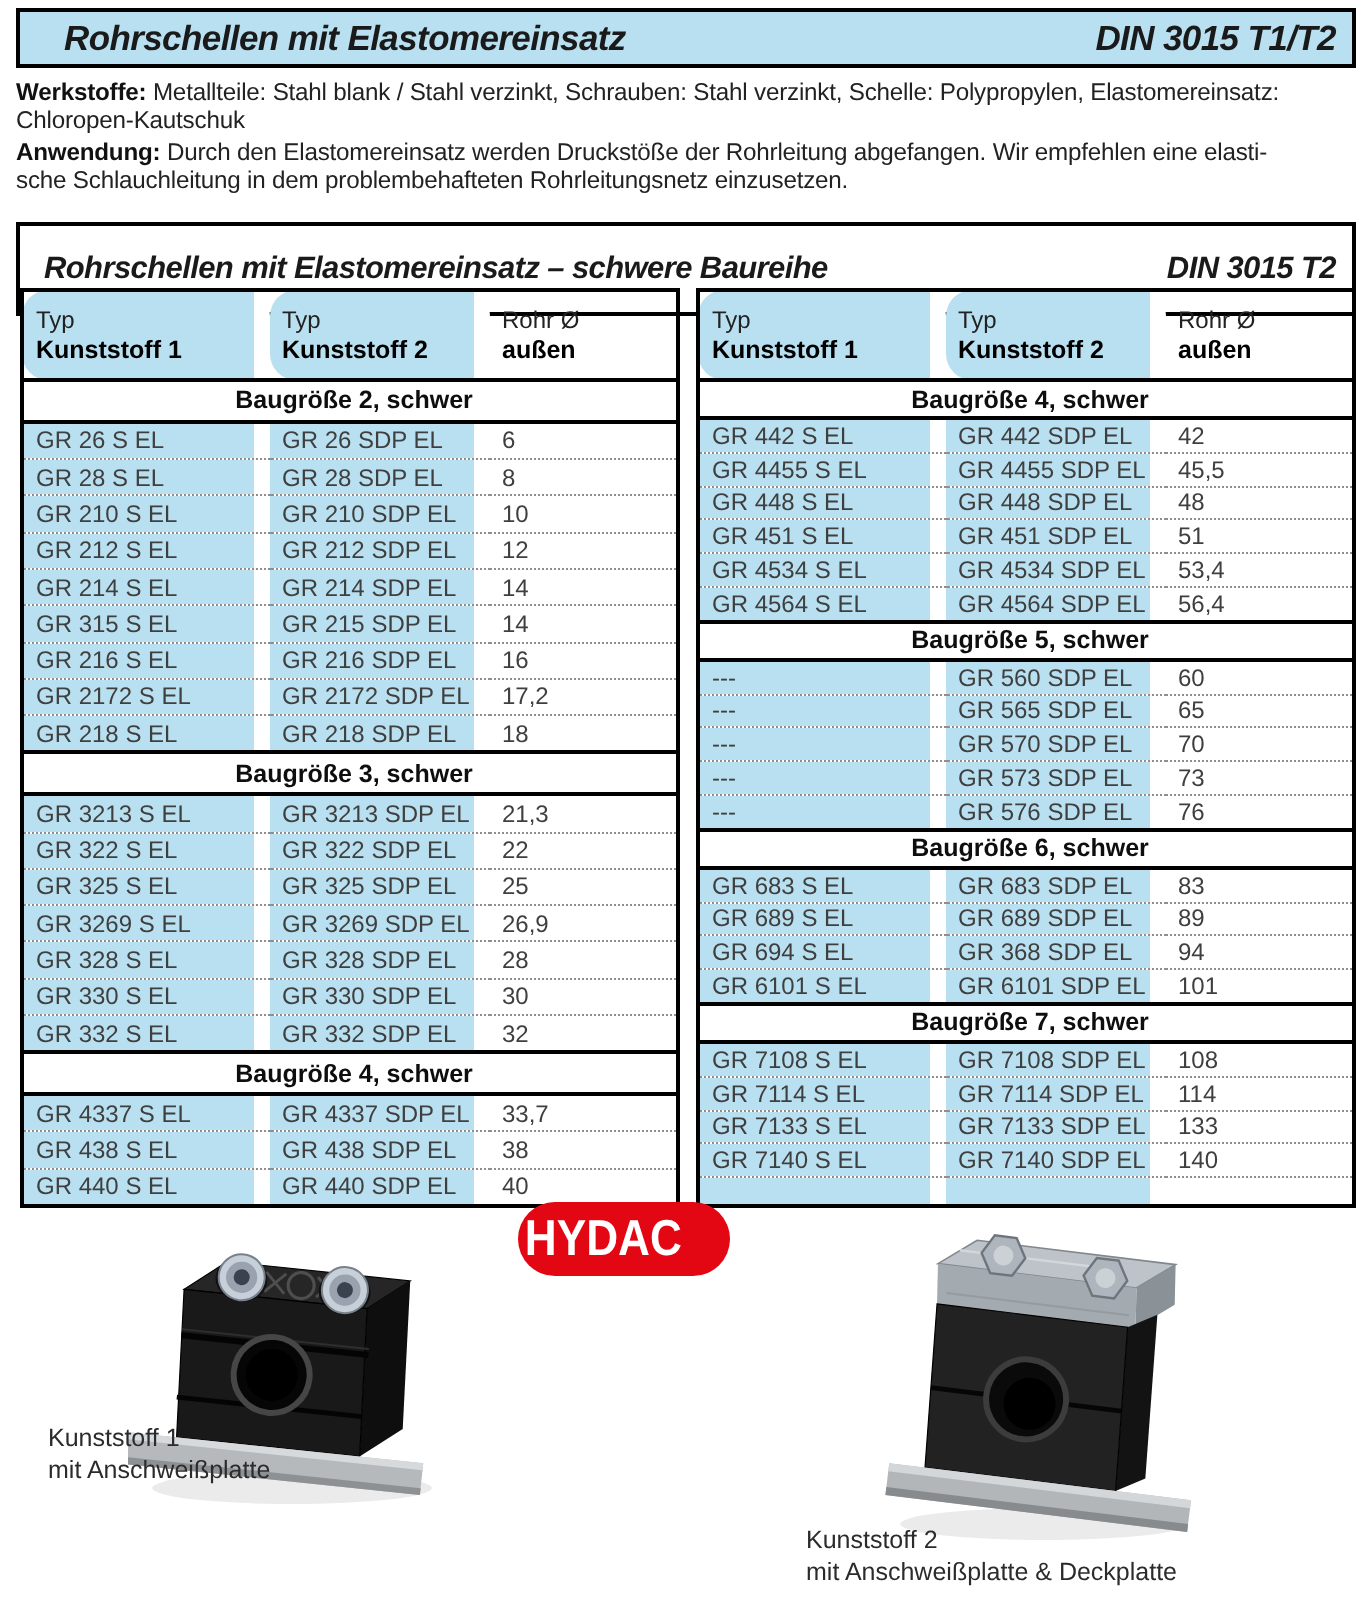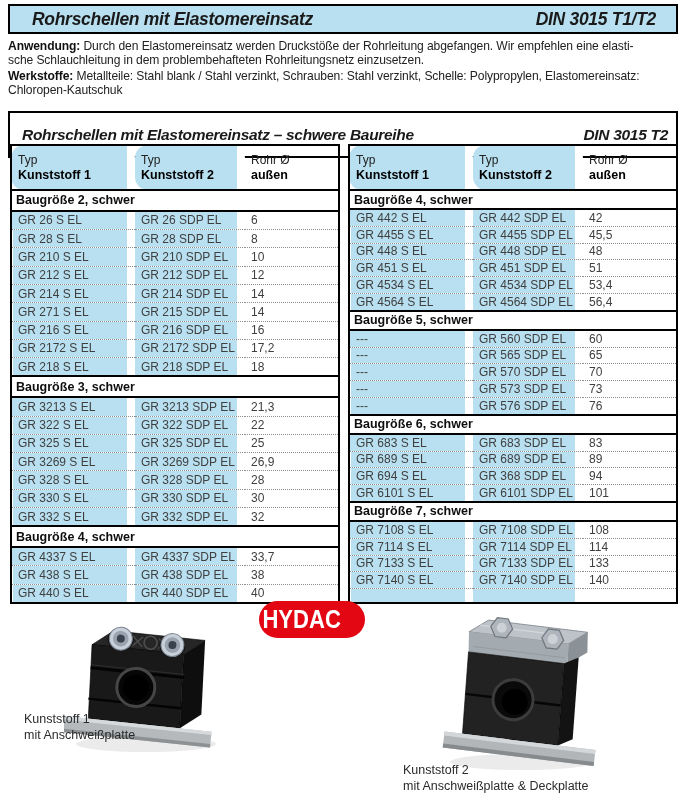--- a/index.html
+++ b/index.html
@@ -6,42 +6,42 @@
   body{
     width:686px;height:800px;background:#ffffff;position:relative;overflow:hidden;
     font-family:"Liberation Sans",sans-serif;color:#1a1a1a;
     --blue:#b9e0f0; --red:#e30613;
   }
   .bar{
     position:absolute;left:8px;right:8px;box-sizing:border-box;
     display:flex;justify-content:space-between;align-items:center;
     border:2px solid #000;
   }
-  #bar1{top:4px;height:30px;background:var(--blue);padding:0 20px 0 22px;}
+  #bar1{top:4px;height:30px;background:var(--blue);padding:0 8px 0 22px;}
   #bar2{top:111px;height:47px;background:#fff;padding:0 8px 0 12px;}
   .bar .t{font-weight:bold;font-style:italic;font-size:17.5px;letter-spacing:-0.3px;white-space:nowrap;}
   #bar2 .t{font-size:15.5px;}
 
   .intro{position:absolute;left:8px;top:39px;width:672px;font-size:12.1px;line-height:14px;letter-spacing:-0.1px;color:#222;}
   .intro p{margin:0 0 2px 0;}
   .intro .lead{font-weight:bold;color:#111;}
   .intro .txt{white-space:pre-line;}
 
   .tables{position:absolute;left:10px;top:144px;display:flex;gap:8px;}
   table{border-collapse:collapse;table-layout:fixed;width:330px;border:2px solid #000;}
   col.col-1{width:124px;} col.col-2{width:110px;}
   th,td{padding:0 0 0 6px;text-align:left;vertical-align:middle;overflow:hidden;white-space:nowrap;}
   thead th{height:43px;border-bottom:2px solid #000;font-weight:normal;border-radius:13px;}
   thead .ha{font-size:12px;color:#222;}
   thead .hb{font-size:12.5px;font-weight:bold;color:#000;margin-top:1px;}
   th.c1,th.c2,tr.data td.c1,tr.data td.c2{
     background:linear-gradient(to right,var(--blue) 0,var(--blue) calc(100% - 8px),#ffffff calc(100% - 8px));
   }
   tr.section td{height:17px;font-weight:bold;font-size:12.5px;color:#0e0e0e;background:#fff;
-    border-top:2px solid #000;border-bottom:2px solid #000;padding-left:4px;}
+    border-top:2px solid #000;border-bottom:2px solid #000;padding-left:4px;text-align:center;}
   tr.data td{height:15.8px;font-size:12px;color:#3f3f3f;border-bottom:1px dotted #8f8f8f;}
   tr.filler td{height:13px;border-bottom:none;}
 
   #logo{position:absolute;left:259px;top:601px;width:106px;height:37px;background:var(--red);
     border-radius:19px;display:flex;align-items:center;justify-content:flex-start;}
   #logo span{color:#ffffff;font-weight:bold;font-size:24px;letter-spacing:0px;transform:scaleX(0.92) scaleY(1.05);}
 
   .figure-img{position:absolute;}
   #img-left{left:64px;top:616px;}
   #img-right{left:432px;top:612px;}
@@ -51,24 +51,24 @@
 </style>
 </head>
 <body style="--blue: #b9e0f0; --red: #e30613;">
 
 <div id="bar1" class="bar">
   <span class="t">Rohrschellen mit Elastomereinsatz</span>
   <span class="t">DIN 3015 T1/T2</span>
 </div>
 
 <div class="intro">
+  <p><span class="lead">Werkstoffe:</span><span class="txt"> Metallteile: Stahl blank / Stahl verzinkt, Schrauben: Stahl verzinkt, Schelle: Polypropylen, Elastomereinsatz:
+Chloropen-Kautschuk</span></p>
   <p><span class="lead">Anwendung:</span><span class="txt"> Durch den Elastomereinsatz werden Druckstöße der Rohrleitung abgefangen. Wir empfehlen eine elasti-
 sche Schlauchleitung in dem problembehafteten Rohrleitungsnetz einzusetzen.</span></p>
-  <p><span class="lead">Werkstoffe:</span><span class="txt"> Metallteile: Stahl blank / Stahl verzinkt, Schrauben: Stahl verzinkt, Schelle: Polypropylen, Elastomereinsatz:
-Chloropen-Kautschuk</span></p>
 </div>
 
 <div id="bar2" class="bar">
   <span class="t">Rohrschellen mit Elastomereinsatz – schwere Baureihe</span>
   <span class="t">DIN 3015 T2</span>
 </div>
 
 <div class="tables">
   <table>
       <colgroup>
@@ -115,21 +115,21 @@
           <td class="c1">GR 212 S EL</td>
           <td class="c2">GR 212 SDP EL</td>
           <td class="c3">12</td>
         </tr>
         <tr class="data">
           <td class="c1">GR 214 S EL</td>
           <td class="c2">GR 214 SDP EL</td>
           <td class="c3">14</td>
         </tr>
         <tr class="data">
-          <td class="c1">GR 271 S EL</td>
+          <td class="c1">GR 315 S EL</td>
           <td class="c2">GR 215 SDP EL</td>
           <td class="c3">14</td>
         </tr>
         <tr class="data">
           <td class="c1">GR 216 S EL</td>
           <td class="c2">GR 216 SDP EL</td>
           <td class="c3">16</td>
         </tr>
         <tr class="data">
           <td class="c1">GR 2172 S EL</td>

